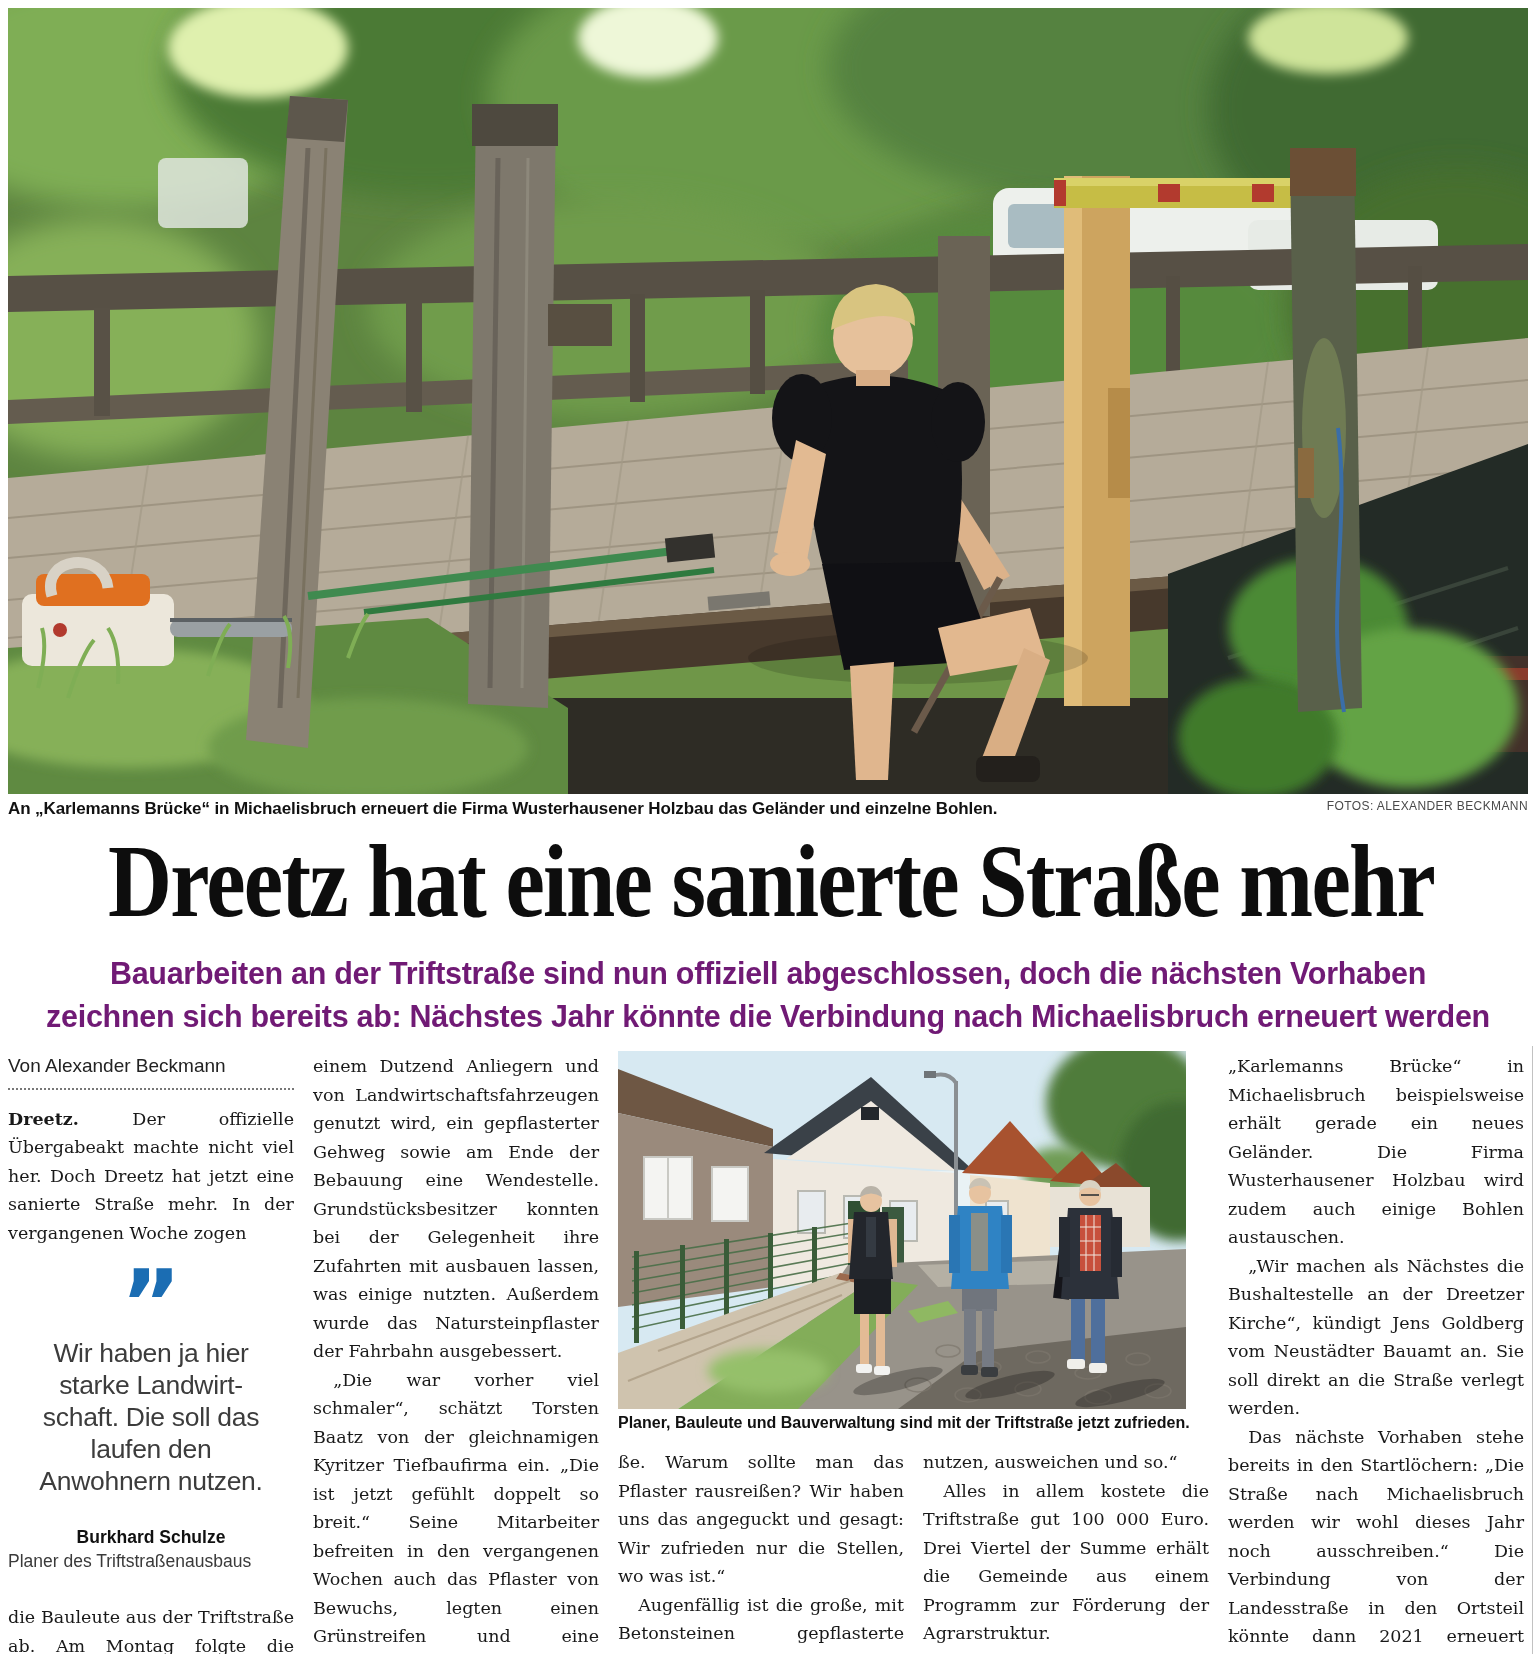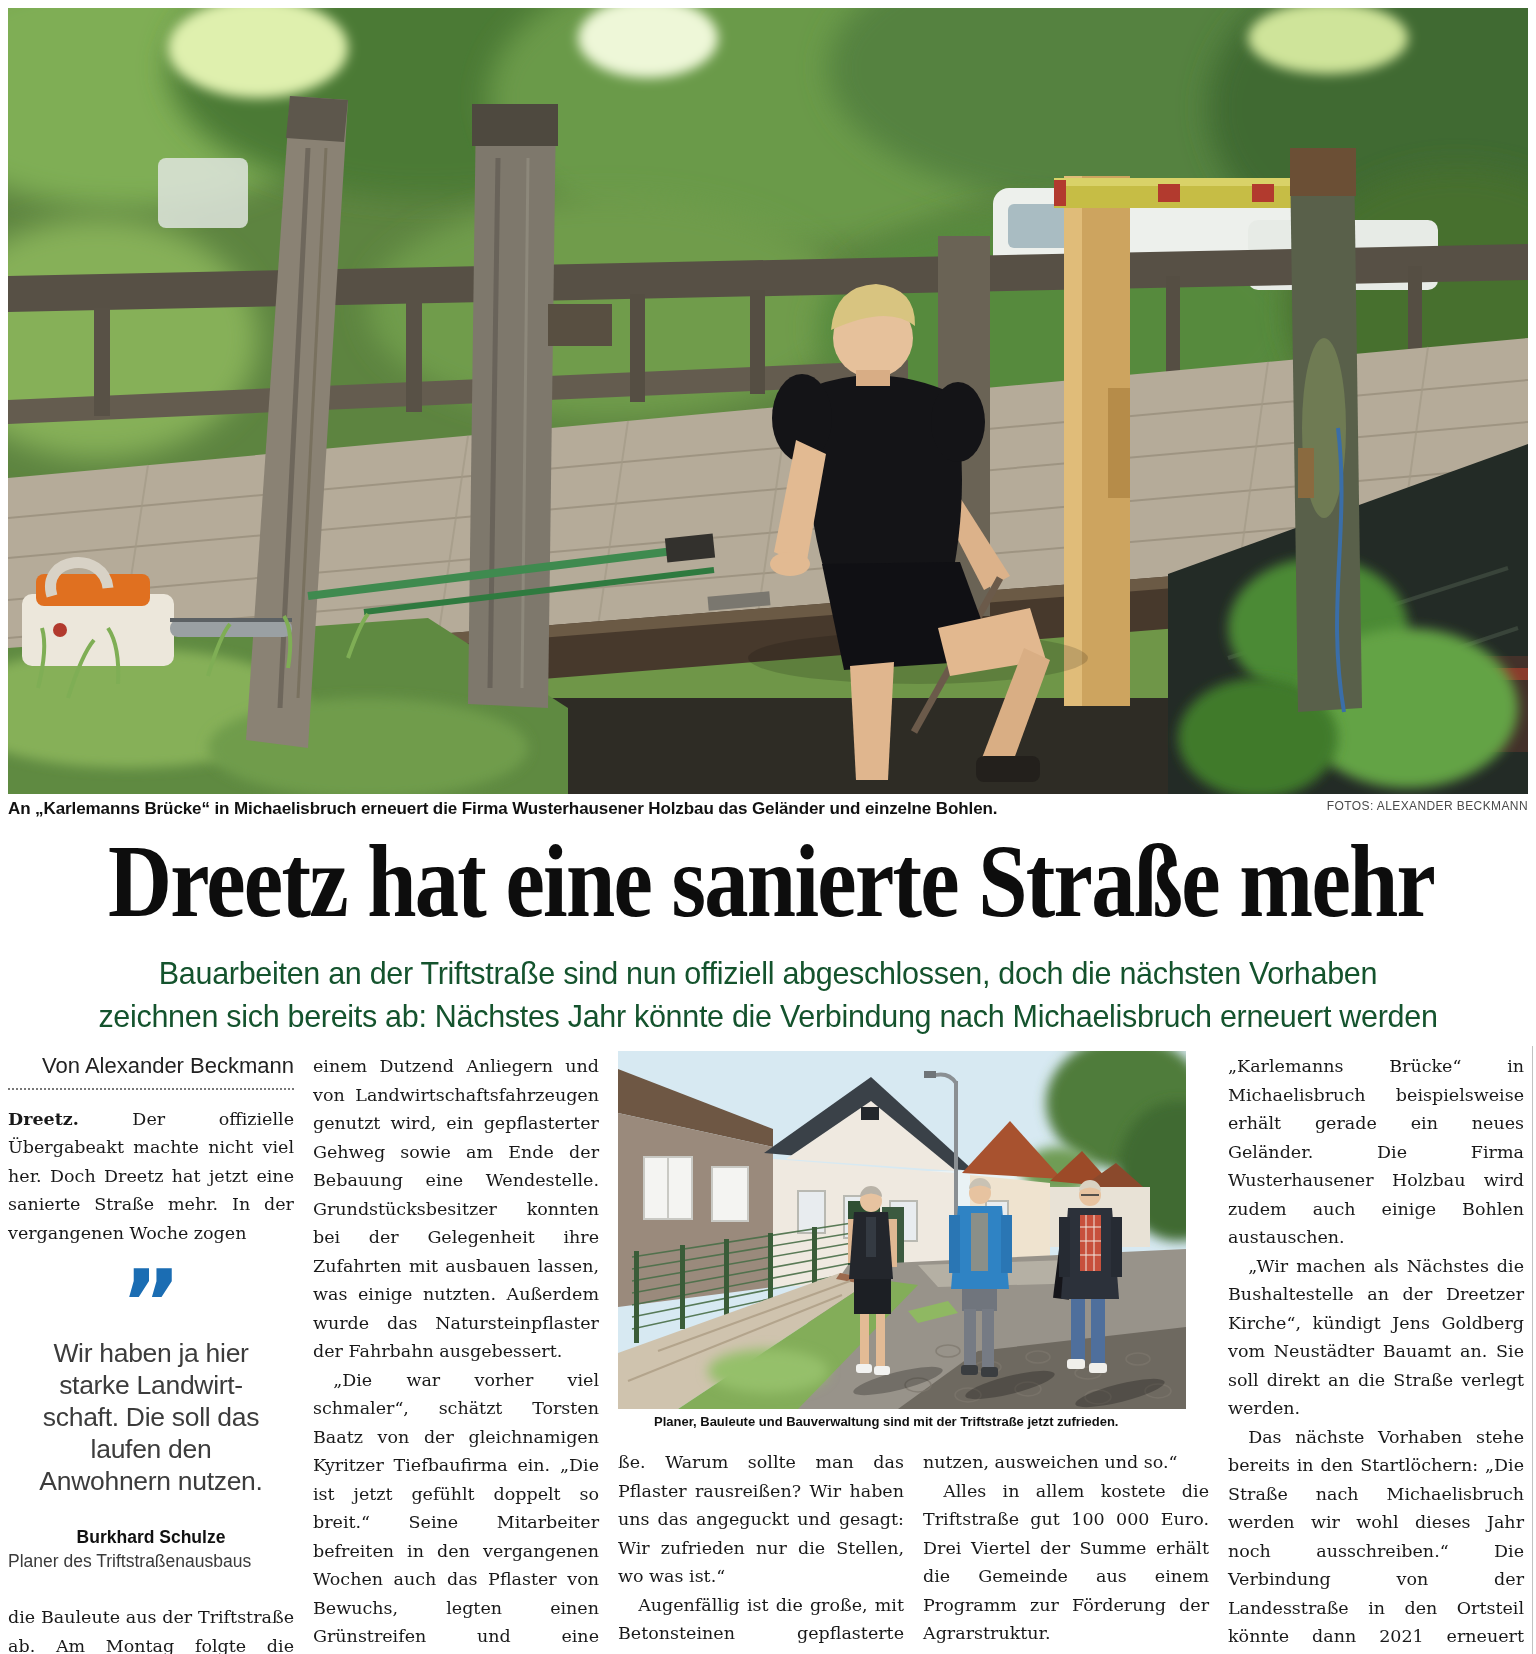--- a/index.html
+++ b/index.html
@@ -16,53 +16,53 @@
   .photo-caption{font-size:17px;font-weight:bold;color:#111;letter-spacing:-0.1px;}
   .photo-credit{font-size:12px;color:#4a4a4a;letter-spacing:0.4px;}
 
   
   #headline-wrap{left:0;top:822px;width:1297px;height:122px;text-align:center;overflow:visible;}
   #headline{display:inline-block;font-family:"Liberation Serif",serif;font-weight:700;
             font-size:103px;line-height:118px;color:#0d0d0d;white-space:nowrap;
             transform:scaleX(0.86);transform-origin:50% 50%;letter-spacing:-2px;}
 
   
-  #subhead{left:0;top:952px;width:1536px;text-align:center;color:#14532d;
-           font-size:30.5px;line-height:43px;font-weight:400;letter-spacing:-0.3px;}
+  #subhead{left:0;top:952px;width:1536px;text-align:center;color:#701a75;
+           font-size:30.5px;line-height:43px;font-weight:700;letter-spacing:-0.3px;}
 
   
   .col{position:absolute;width:286px;font-family:"DejaVu Serif","Liberation Serif",serif;
        font-size:17.5px;line-height:28.5px;text-align:justify;color:#191919;}
   #col1{left:8px;top:1052px;}
   #col2{left:313px;top:1052px;}
   #col3{left:618px;top:1448px;}
   #col4{left:923px;top:1448px;}
   #col5{left:1228px;top:1052px;width:296px;}
   .col p{margin:0;}
   .col p.ind{text-indent:1.15em;}
 
-  #byline{font-family:"Liberation Sans",sans-serif;font-size:22px;color:#222;
+  #byline{font-family:"Liberation Sans",sans-serif;font-size:19px;color:#222;
           padding-bottom:7px;border-bottom:2px dotted #777;margin-bottom:15px;
-          text-align:right;text-indent:0;}
+          text-align:left;text-indent:0;}
   .lead{font-weight:bold;}
 
   
   #pullquote{text-align:center;margin-top:26px;font-family:"Liberation Sans",sans-serif;}
   #quote-mark{font-family:"DejaVu Sans",sans-serif;font-weight:bold;font-size:92px;
               line-height:64px;color:#1b6db3;display:block;}
   .quote-line{display:block;font-size:26.5px;line-height:32px;color:#3c3c3c;
               letter-spacing:-0.3px;text-align:center;text-indent:0;}
   #quote-author{margin-top:28px;font-size:17.5px;font-weight:bold;color:#111;
                 line-height:24px;text-align:center;text-indent:0;}
   #quote-role{font-size:17.5px;color:#3a3a3a;line-height:24px;text-align:left;text-indent:0;}
   #after-quote{margin-top:30px;}
 
   
   #middle-photo{left:618px;top:1051px;width:568px;height:358px;overflow:hidden;background:#d7e9f2;}
-  #caption-2{left:654px;top:1414px;width:575px;font-size:13px;font-weight:bold;color:#111;}
+  #caption-2{left:618px;top:1414px;width:575px;font-size:16px;font-weight:bold;color:#111;}
 
   #right-rule{left:1532px;top:1046px;width:1px;height:608px;background:#c2c2c2;}
 </style>
 </head>
 <body>
 
 <div class="abs" id="top-photo">
   <svg width="1520" height="786" viewBox="0 0 1520 786">
     <defs>
       <filter id="b1" x="-40%" y="-40%" width="180%" height="180%">

